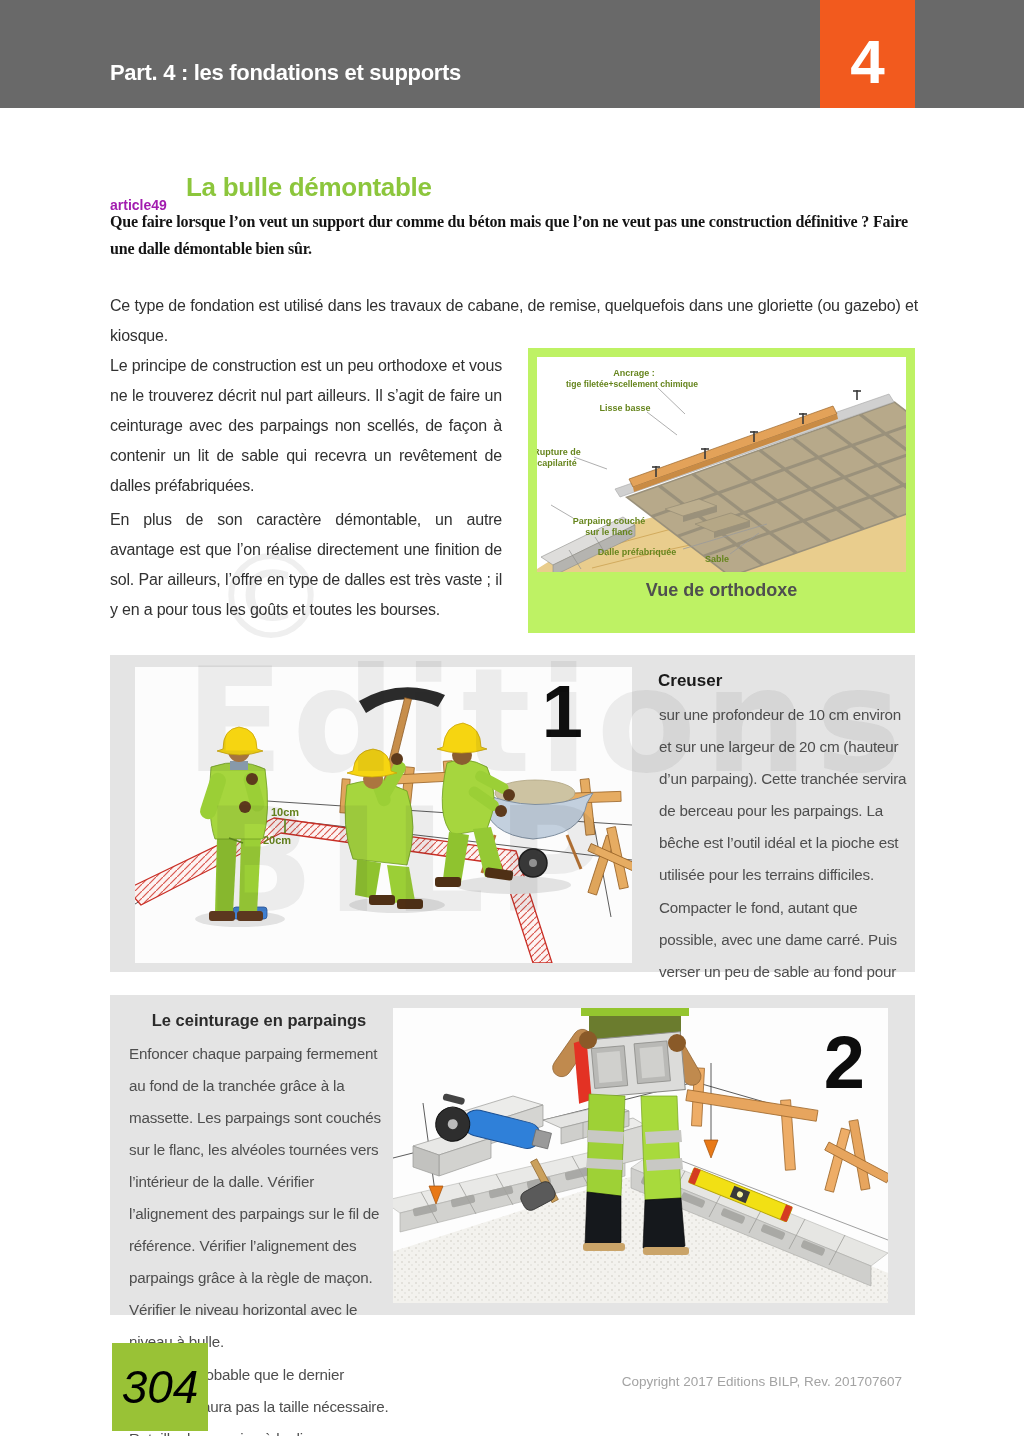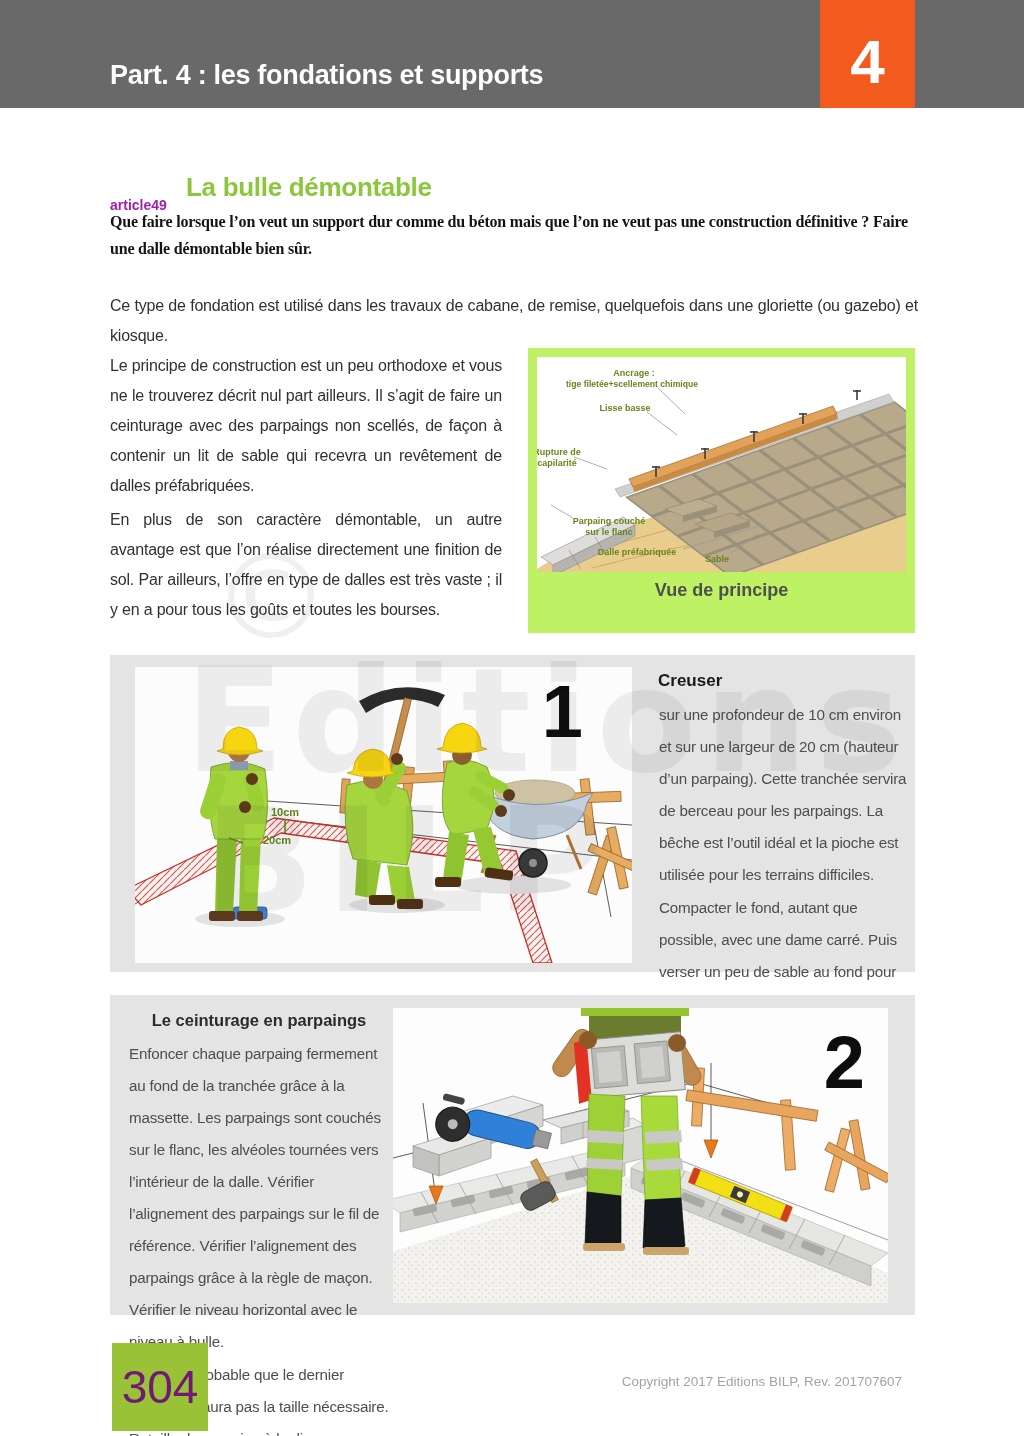--- a/index.html
+++ b/index.html
@@ -2,21 +2,21 @@
 <html><head>
 <meta charset="utf-8">
 <style>
   html,body{margin:0;padding:0;background:#ffffff;}
   .page{
     position:relative;width:1024px;height:1436px;background:#ffffff;
     font-family:"Liberation Sans","DejaVu Sans",sans-serif;overflow:hidden;
   }
   
   .header-band{position:absolute;left:0;top:0;width:1024px;height:108px;background:#696969;z-index:2;}
-  .header-title{position:absolute;left:110px;top:60px;color:#ffffff;font-size:27px;font-weight:bold;letter-spacing:-0.3px;}
+  .header-title{position:absolute;left:110px;top:60px;color:#ffffff;font-size:22px;font-weight:bold;letter-spacing:-0.3px;}
   .chapter-box{position:absolute;left:820px;top:0;width:95px;height:108px;background:#f25a1e;display:flex;align-items:center;justify-content:center;}
   .chapter-num{color:#ffffff;font-size:62px;font-weight:bold;margin-top:14px;}
   
   .article-row{position:absolute;left:110px;top:172px;width:810px;z-index:6;}
   .article-id{position:absolute;left:0;top:25px;color:#a21caf;font-size:14px;font-weight:bold;}
   .article-title{position:absolute;left:76px;top:0;color:#8cc63c;font-size:26px;font-weight:bold;letter-spacing:-0.3px;}
   
   .lede{position:absolute;left:110px;top:208px;width:808px;font-size:16px;font-weight:bold;color:#141414;line-height:27px;letter-spacing:-0.2px;z-index:6;font-family:Liberation Serif, serif;}
   .para{position:absolute;color:#313131;font-size:16px;line-height:30px;text-align:justify;letter-spacing:-0.2px;z-index:6;}
   .para1{left:110px;top:291px;width:808px;}
@@ -39,21 +39,21 @@
   .step-title{font-size:17px;font-weight:bold;color:#1a1a1a;margin:0 0 8px 0;}
   .step2-text .step-title{text-align:center;font-size:16.5px;color:#2b2b2b;}
   .step-par{font-size:15.2px;color:#4e4e4e;line-height:32px;margin:1px;letter-spacing:-0.2px;}
   
   .wm{position:absolute;color:rgba(40,40,40,0.075);font-weight:bold;z-index:4;pointer-events:none;white-space:nowrap;font-family:"DejaVu Sans",sans-serif;}
   .wm-c{left:212px;top:528px;font-size:118px;font-weight:normal;}
   .wm-1{left:185px;top:636px;font-size:145px;letter-spacing:8px;}
   .wm-2{left:188px;top:776px;font-size:145px;letter-spacing:12px;margin-left:16px;}
   
   .page-num-box{position:absolute;left:112px;top:1343px;width:96px;height:88px;background:#99c236;display:flex;align-items:center;justify-content:center;z-index:2;}
-  .page-num{color:#701a75;font-size:46px;}
+  .page-num{color:#000000;font-size:46px;font-style:italic;}
   .copyright{position:absolute;left:540px;top:1374px;width:362px;text-align:right;font-size:13.5px;color:#a3a3a3;z-index:2;}
   svg text{font-family:"Liberation Sans","DejaVu Sans",sans-serif;}
   .fig-label{fill:#66851d;font-weight:bold;}
   .big-num{fill:#0d0d0d;font-weight:900;}
 </style>
 </head>
 <body>
 
 <div class="page">
 
@@ -167,21 +167,21 @@
         <text class="fig-label" x="95" y="30" font-size="8.6" text-anchor="middle">tige filetée+scellement chimique</text>
         <text class="fig-label" x="88" y="54" font-size="9" text-anchor="middle">Lisse basse</text>
         <text class="fig-label" x="20" y="98" font-size="9" text-anchor="middle">Rupture de</text>
         <text class="fig-label" x="20" y="109" font-size="9" text-anchor="middle">capilarité</text>
         <text class="fig-label" x="72" y="167" font-size="9" text-anchor="middle">Parpaing couché</text>
         <text class="fig-label" x="72" y="178" font-size="9" text-anchor="middle">sur le flanc</text>
         <text class="fig-label" x="100" y="198" font-size="9" text-anchor="middle">Dalle préfabriquée</text>
         <text class="fig-label" x="180" y="205" font-size="9" text-anchor="middle">Sable</text>
       </svg>
     </div>
-    <div class="vue-caption">Vue de principe</div>
+    <div class="vue-caption">Vue de orthodoxe</div>
   </div>
 
   <div class="wm wm-c">©</div>
   <div class="wm wm-1">Editions</div>
   <div class="wm wm-2">BILP</div>
 
   <div class="step-band step1-band">
     <div class="illus illus1">
       <svg width="497" height="296" viewBox="0 0 497 296">
         <defs>

